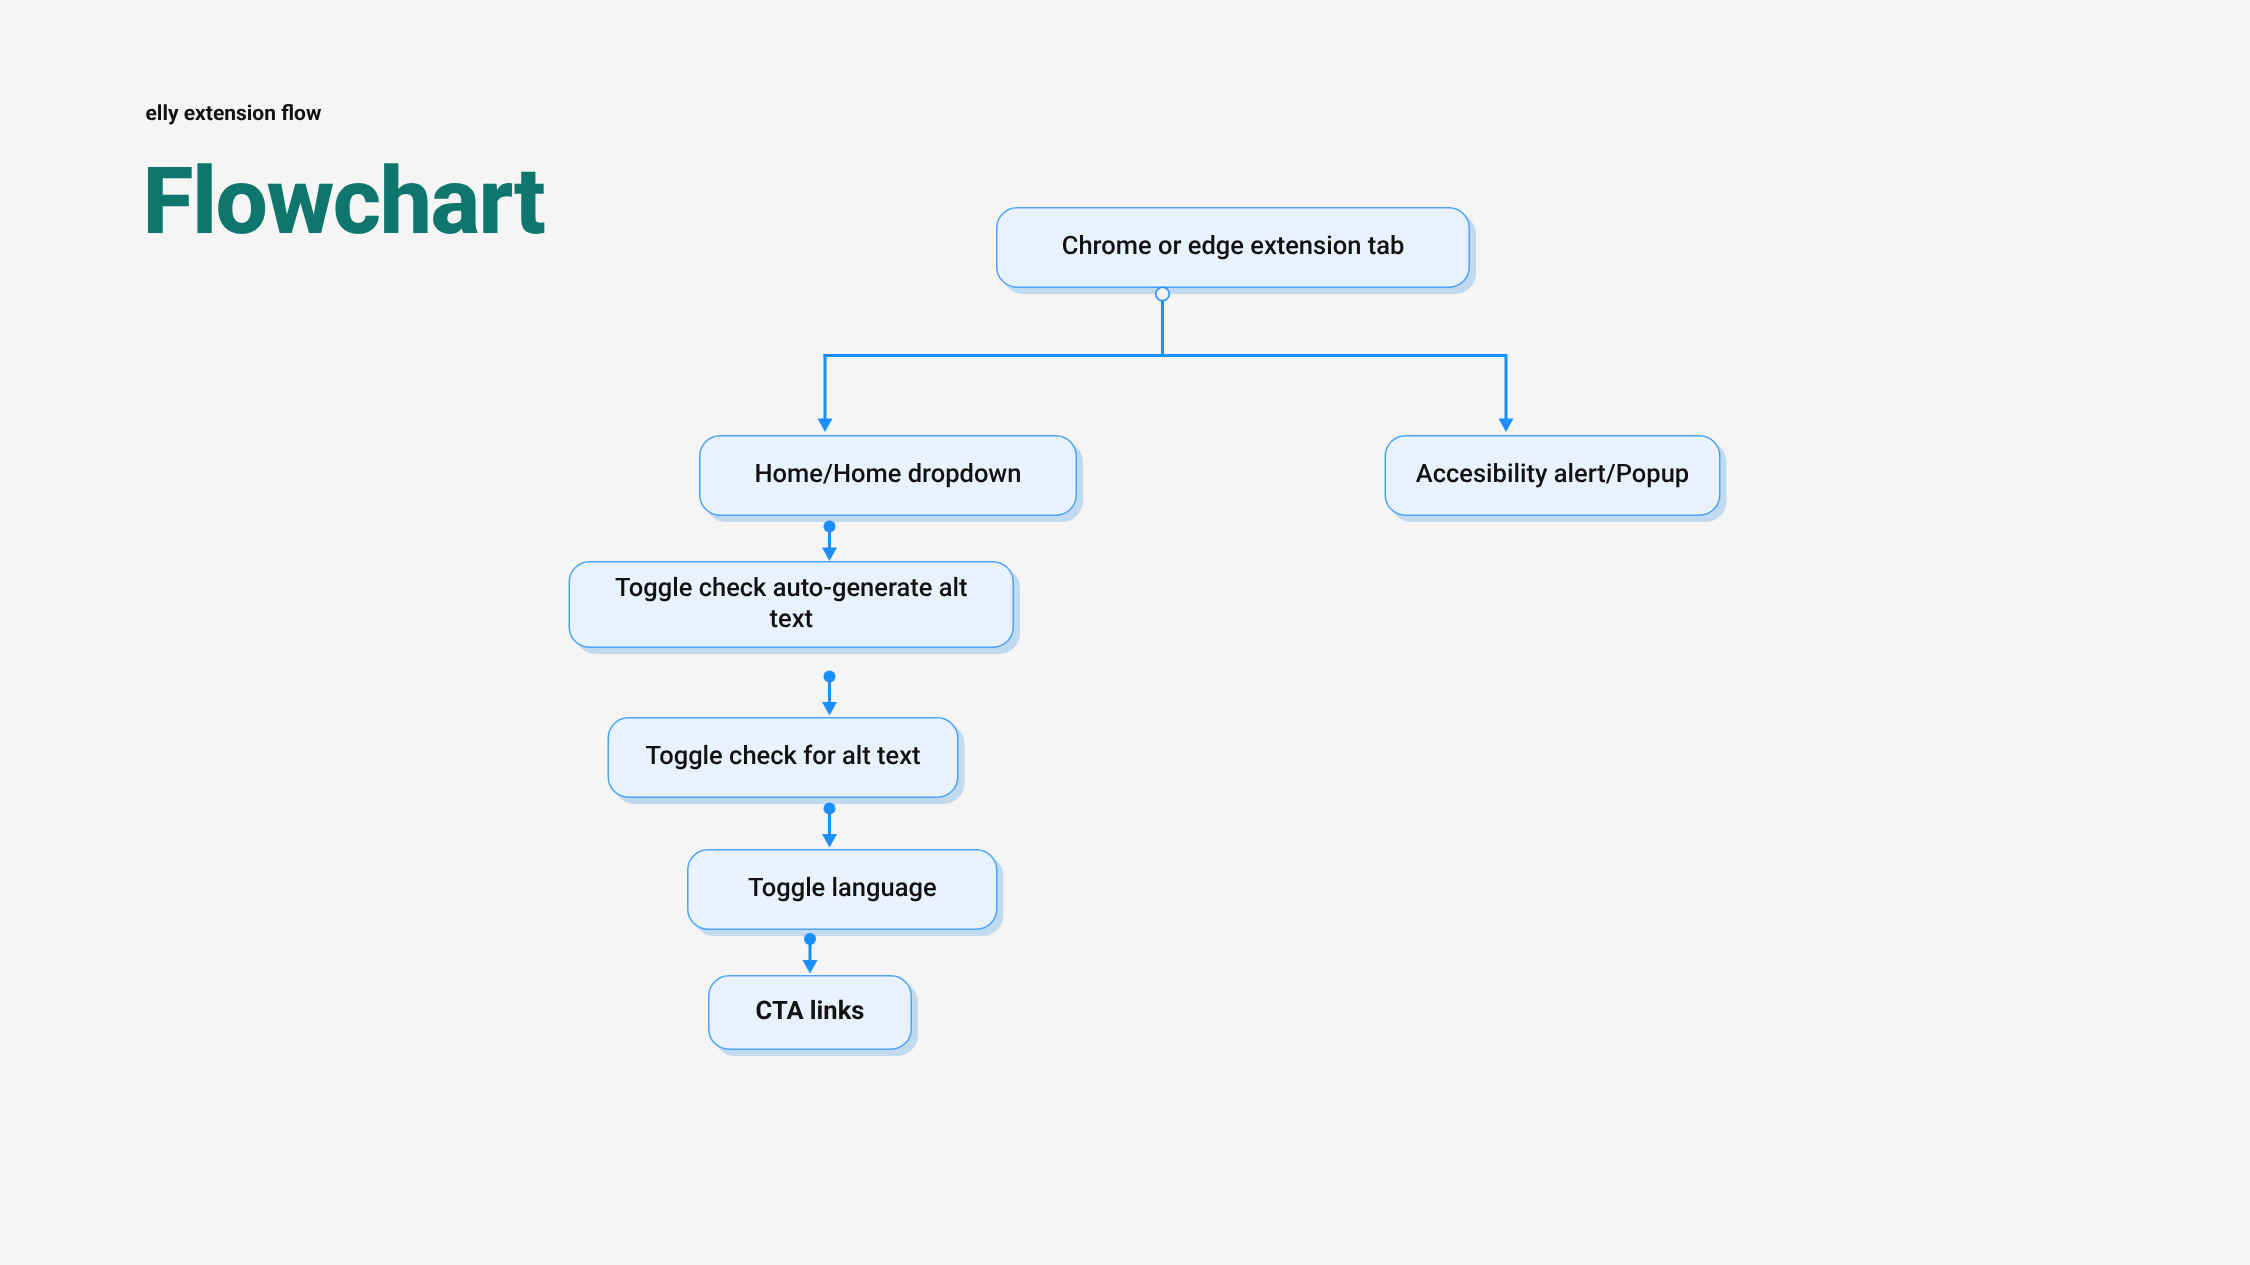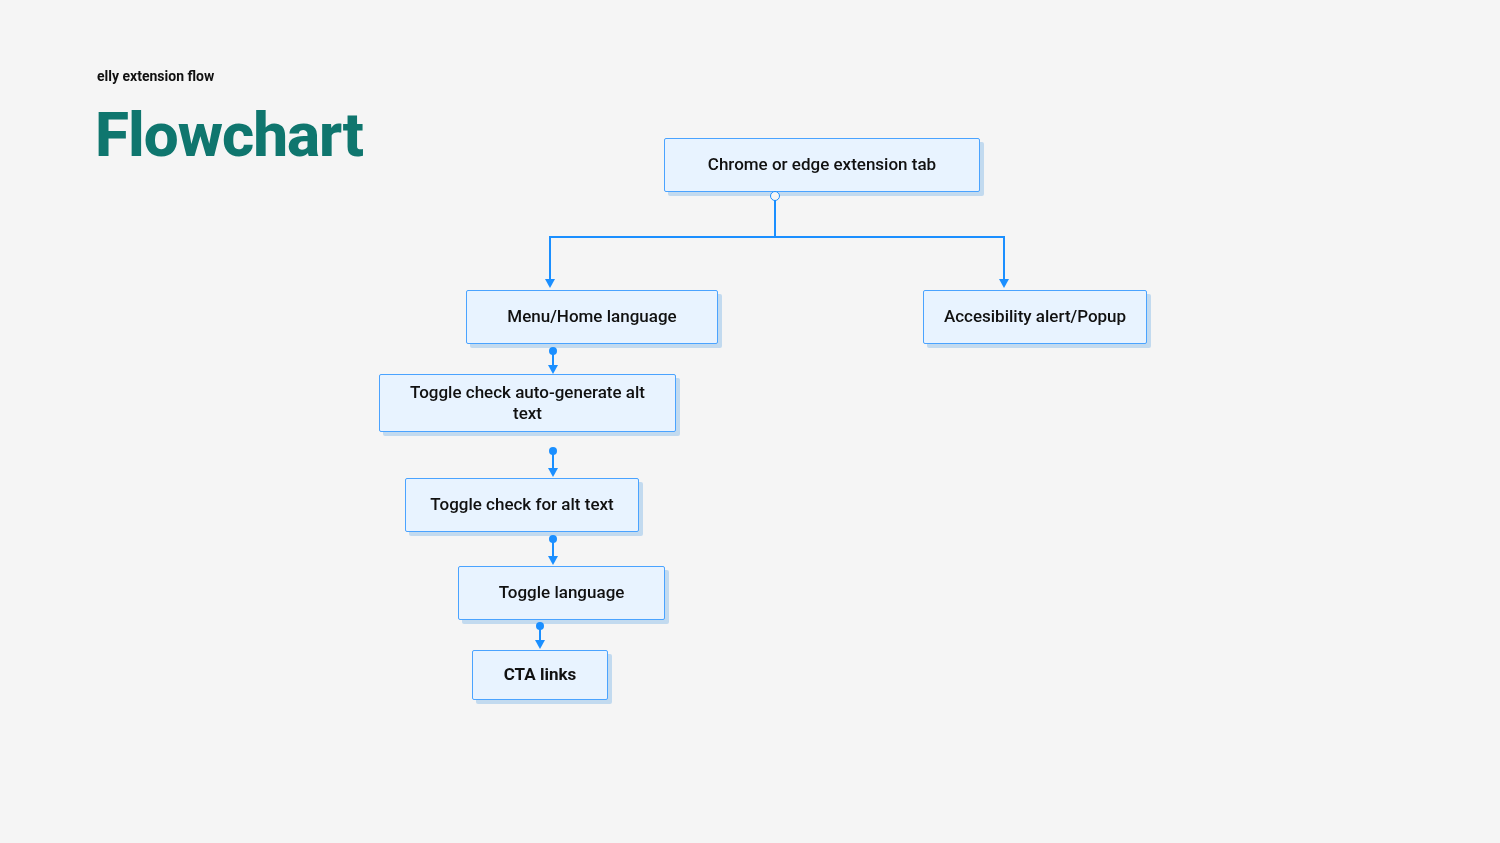--- a/index.html
+++ b/index.html
@@ -29,21 +29,21 @@
     font-weight: 800;
     color: #0f766e;
     letter-spacing: -1px;
   }
 
   
   .node {
     position: absolute;
     background: #e8f3ff;
     border: 1.5px solid #4aa3ff;
-    border-radius: 2px;
+    border-radius: 14px;
     box-shadow: 4px 4px 0px 0px rgba(160, 200, 235, 0.6);
     display: flex;
     align-items: center;
     justify-content: center;
     text-align: center;
     font-size: 17px;
     font-weight: 500;
     color: #111;
     padding: 0 18px;
     box-sizing: border-box;
@@ -92,21 +92,21 @@
 <body>
 
 <div class="subtitle">elly extension flow</div>
 <div class="title">Flowchart</div>
 
 <div class="node" style="left:664px; top:138px; width:316px; height:54px;">
   <span>Chrome or edge extension tab</span>
 </div>
 
 <div class="node" style="left:466px; top:290px; width:252px; height:54px;">
-  <span>Menu/Home language</span>
+  <span>Home/Home dropdown</span>
 </div>
 
 <div class="node" style="left:923px; top:290px; width:224px; height:54px;">
   <span>Accesibility alert/Popup</span>
 </div>
 
 <div class="node" style="left:379px; top:374px; width:297px; height:58px;">
   <span>Toggle check auto-generate alt text</span>
 </div>
 

